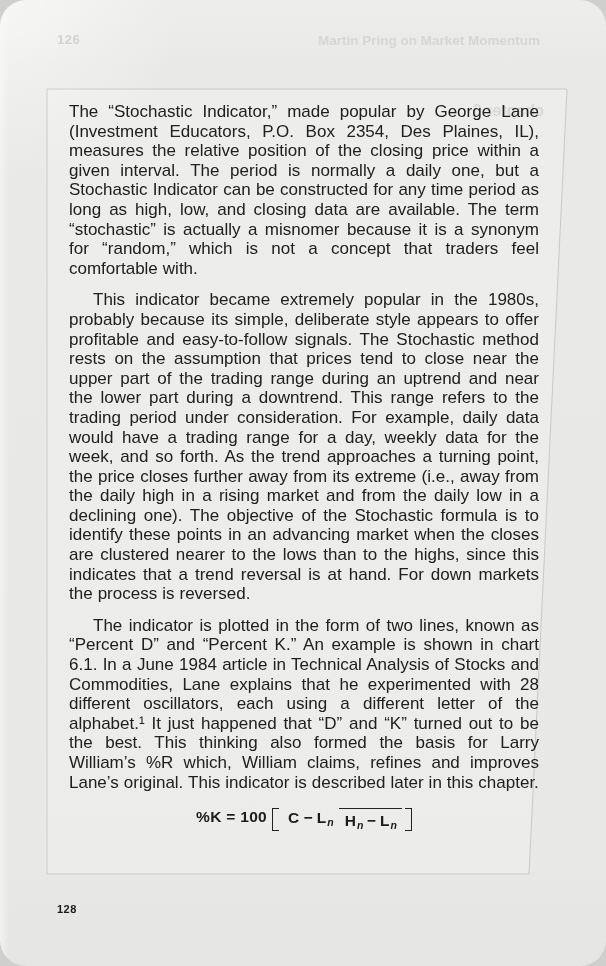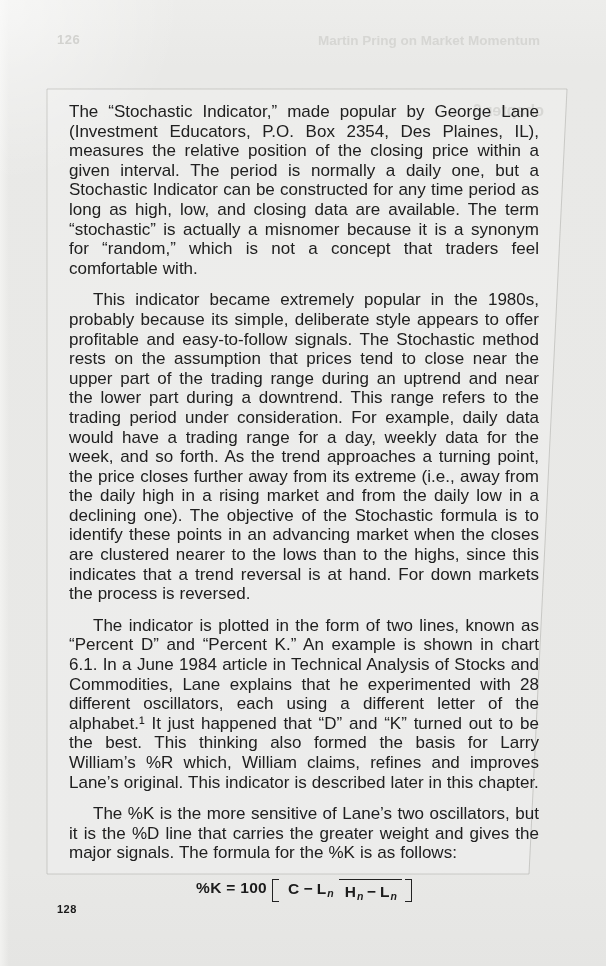--- a/index.html
+++ b/index.html
@@ -8,20 +8,21 @@
     width:606px;height:966px;
     margin:0 auto;
     background:#e9e9e7;
     background-image:
       radial-gradient(circle at 0% 0%, rgba(255,255,255,0.55), rgba(255,255,255,0) 16%),
       linear-gradient(90deg, #f2f2f0 0px, rgba(242,242,240,0) 9px),
       linear-gradient(180deg, #ededeb 0%, #e9e9e7 7%, #e8e8e6 90%, #e5e5e3 100%);
     overflow:hidden;
     font-family:"Liberation Sans","DejaVu Sans",sans-serif;
     color:#222;
+    border-radius:26px;
   }
   
   .ghost-layer{position:absolute;inset:0;z-index:1;}
   .ghost-box{position:absolute;inset:0;width:606px;height:966px;}
   .ghost-pagenum{
     position:absolute;left:57px;top:32px;
     font-size:13px;font-weight:700;color:#d2d2cf;
     filter:blur(0.4px);letter-spacing:0.5px;
   }
   .ghost-title{
@@ -96,21 +97,20 @@
 
   <div class="content">
 
 
     <p class="body-par">The “Stochastic Indicator,” made popular by George Lane (Investment Educators, P.O. Box 2354, Des Plaines, IL), measures the relative position of the closing price within a given interval. The period is normally a daily one, but a Stochastic Indicator can be constructed for any time period as long as high, low, and closing data are available. The term “stochastic” is actually a misnomer because it is a synonym for “random,” which is not a concept that traders feel comfortable with.</p>
 
     <p class="body-par indent">This indicator became extremely popular in the 1980s, probably because its simple, deliberate style appears to offer profitable and easy-to-follow signals. The Stochastic method rests on the assumption that prices tend to close near the upper part of the trading range during an uptrend and near the lower part during a downtrend. This range refers to the trading period under consideration. For example, daily data would have a trading range for a day, weekly data for the week, and so forth. As the trend approaches a turning point, the price closes further away from its extreme (i.e., away from the daily high in a rising market and from the daily low in a declining one). The objective of the Stochastic formula is to identify these points in an advancing market when the closes are clustered nearer to the lows than to the highs, since this indicates that a trend reversal is at hand. For down markets the process is reversed.</p>
 
     <p class="body-par indent"><span>The indicator is plotted in the form of two lines, known as “Percent D” and “Percent K.” An example is shown in chart 6.1. In a June 1984 article in </span><span class="ital">Technical Analysis of Stocks and Commodities,</span><span> Lane explains that he experimented with 28 different oscillators, each using a different letter of the alphabet.¹ It just happened that “D” and “K” turned out to be the best. This thinking also formed the basis for Larry William’s %R which, William claims, refines and improves Lane’s original. This indicator is described later in this chapter.</span></p>
 
-    <p class="body-par indent">The %K is the more sensitive of Lane’s two oscillators, but it is the %D line that carries the greater weight and gives the major signals. The formula for the %K is as follows:</p>
 
     <div class="formula-row">
       <span class="formula-lhs">%K = 100</span>
       <span class="brk brk-l"></span>
       <span class="frac">
         <span class="num"><span>C − L</span><span class="subn">n</span></span>
         <span class="den"><span>H</span><span class="subn">n</span><span> − L</span><span class="subn">n</span></span>
       </span>
       <span class="brk brk-r"></span>
     </div>

